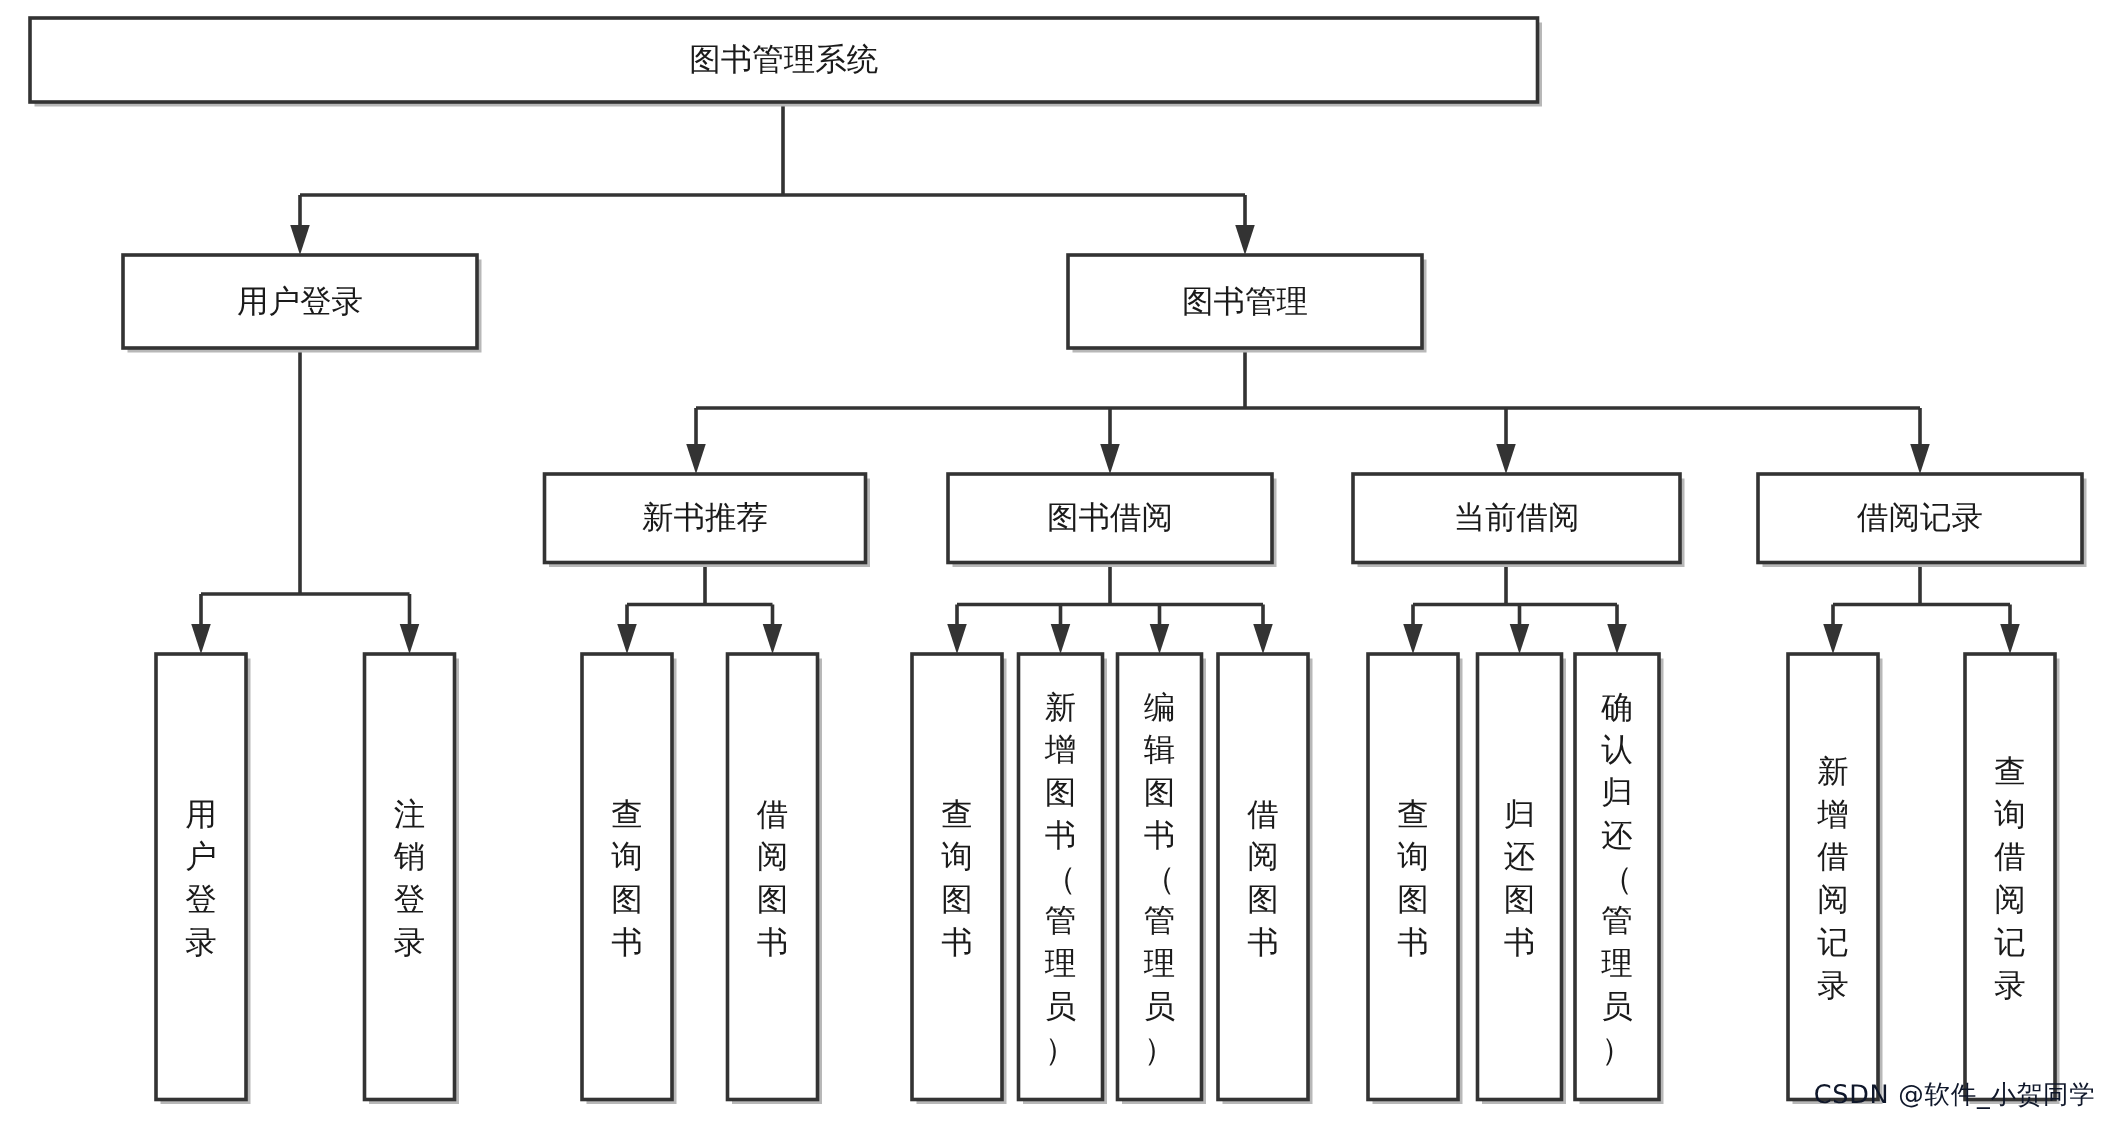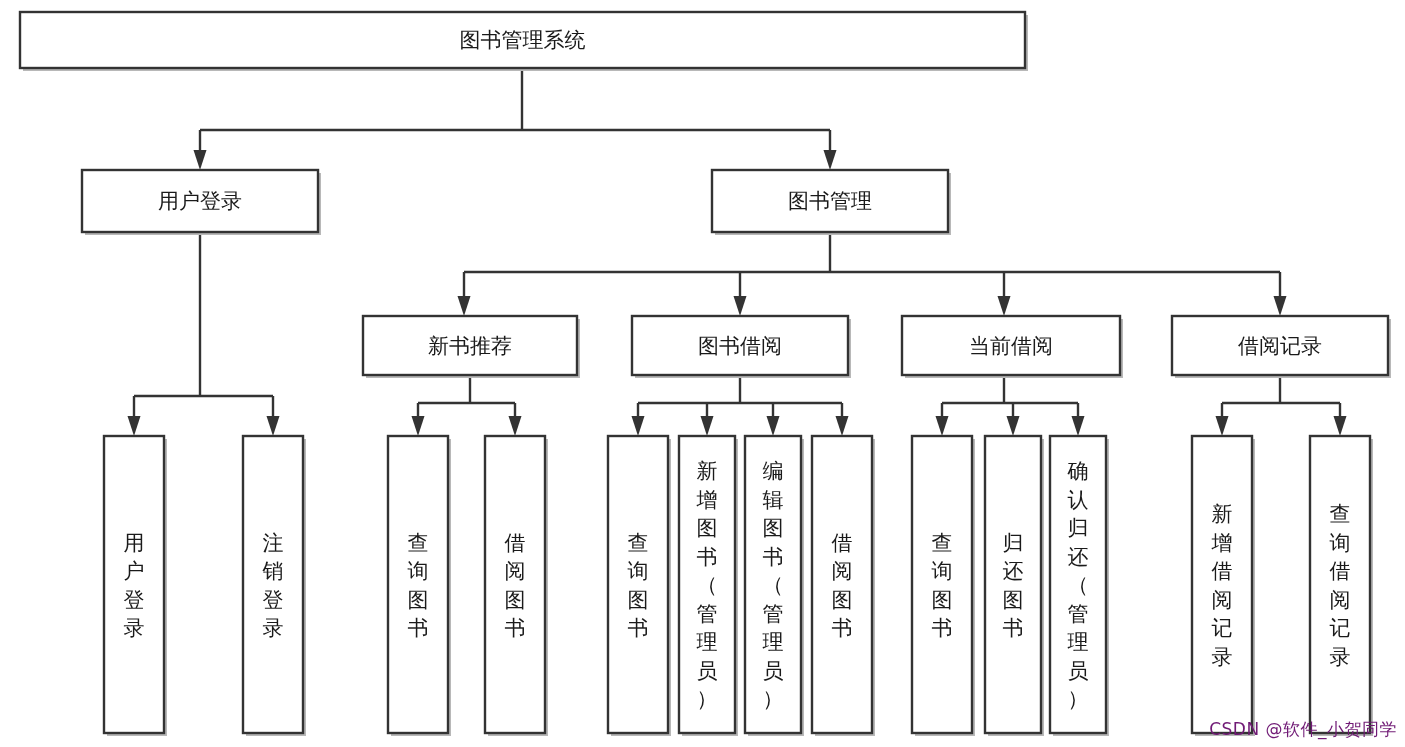--- a/index.html
+++ b/index.html
@@ -58,21 +58,21 @@
     font-size: 21px;
     fill: #1a1a1a;
     text-anchor: middle;
   }
   .watermark-text {
     position: absolute;
     right: 8px;
     bottom: 6px;
     font-family: "DejaVu Sans", "Liberation Sans", sans-serif;
     font-size: 17px;
-    color: #701a75;
+    color: #0f172a;
     white-space: nowrap;
     letter-spacing: 0.5px;
     user-select: none;
   }
 </style>
 </head>
 <body>
 
 <div id="diagram-root">
 

